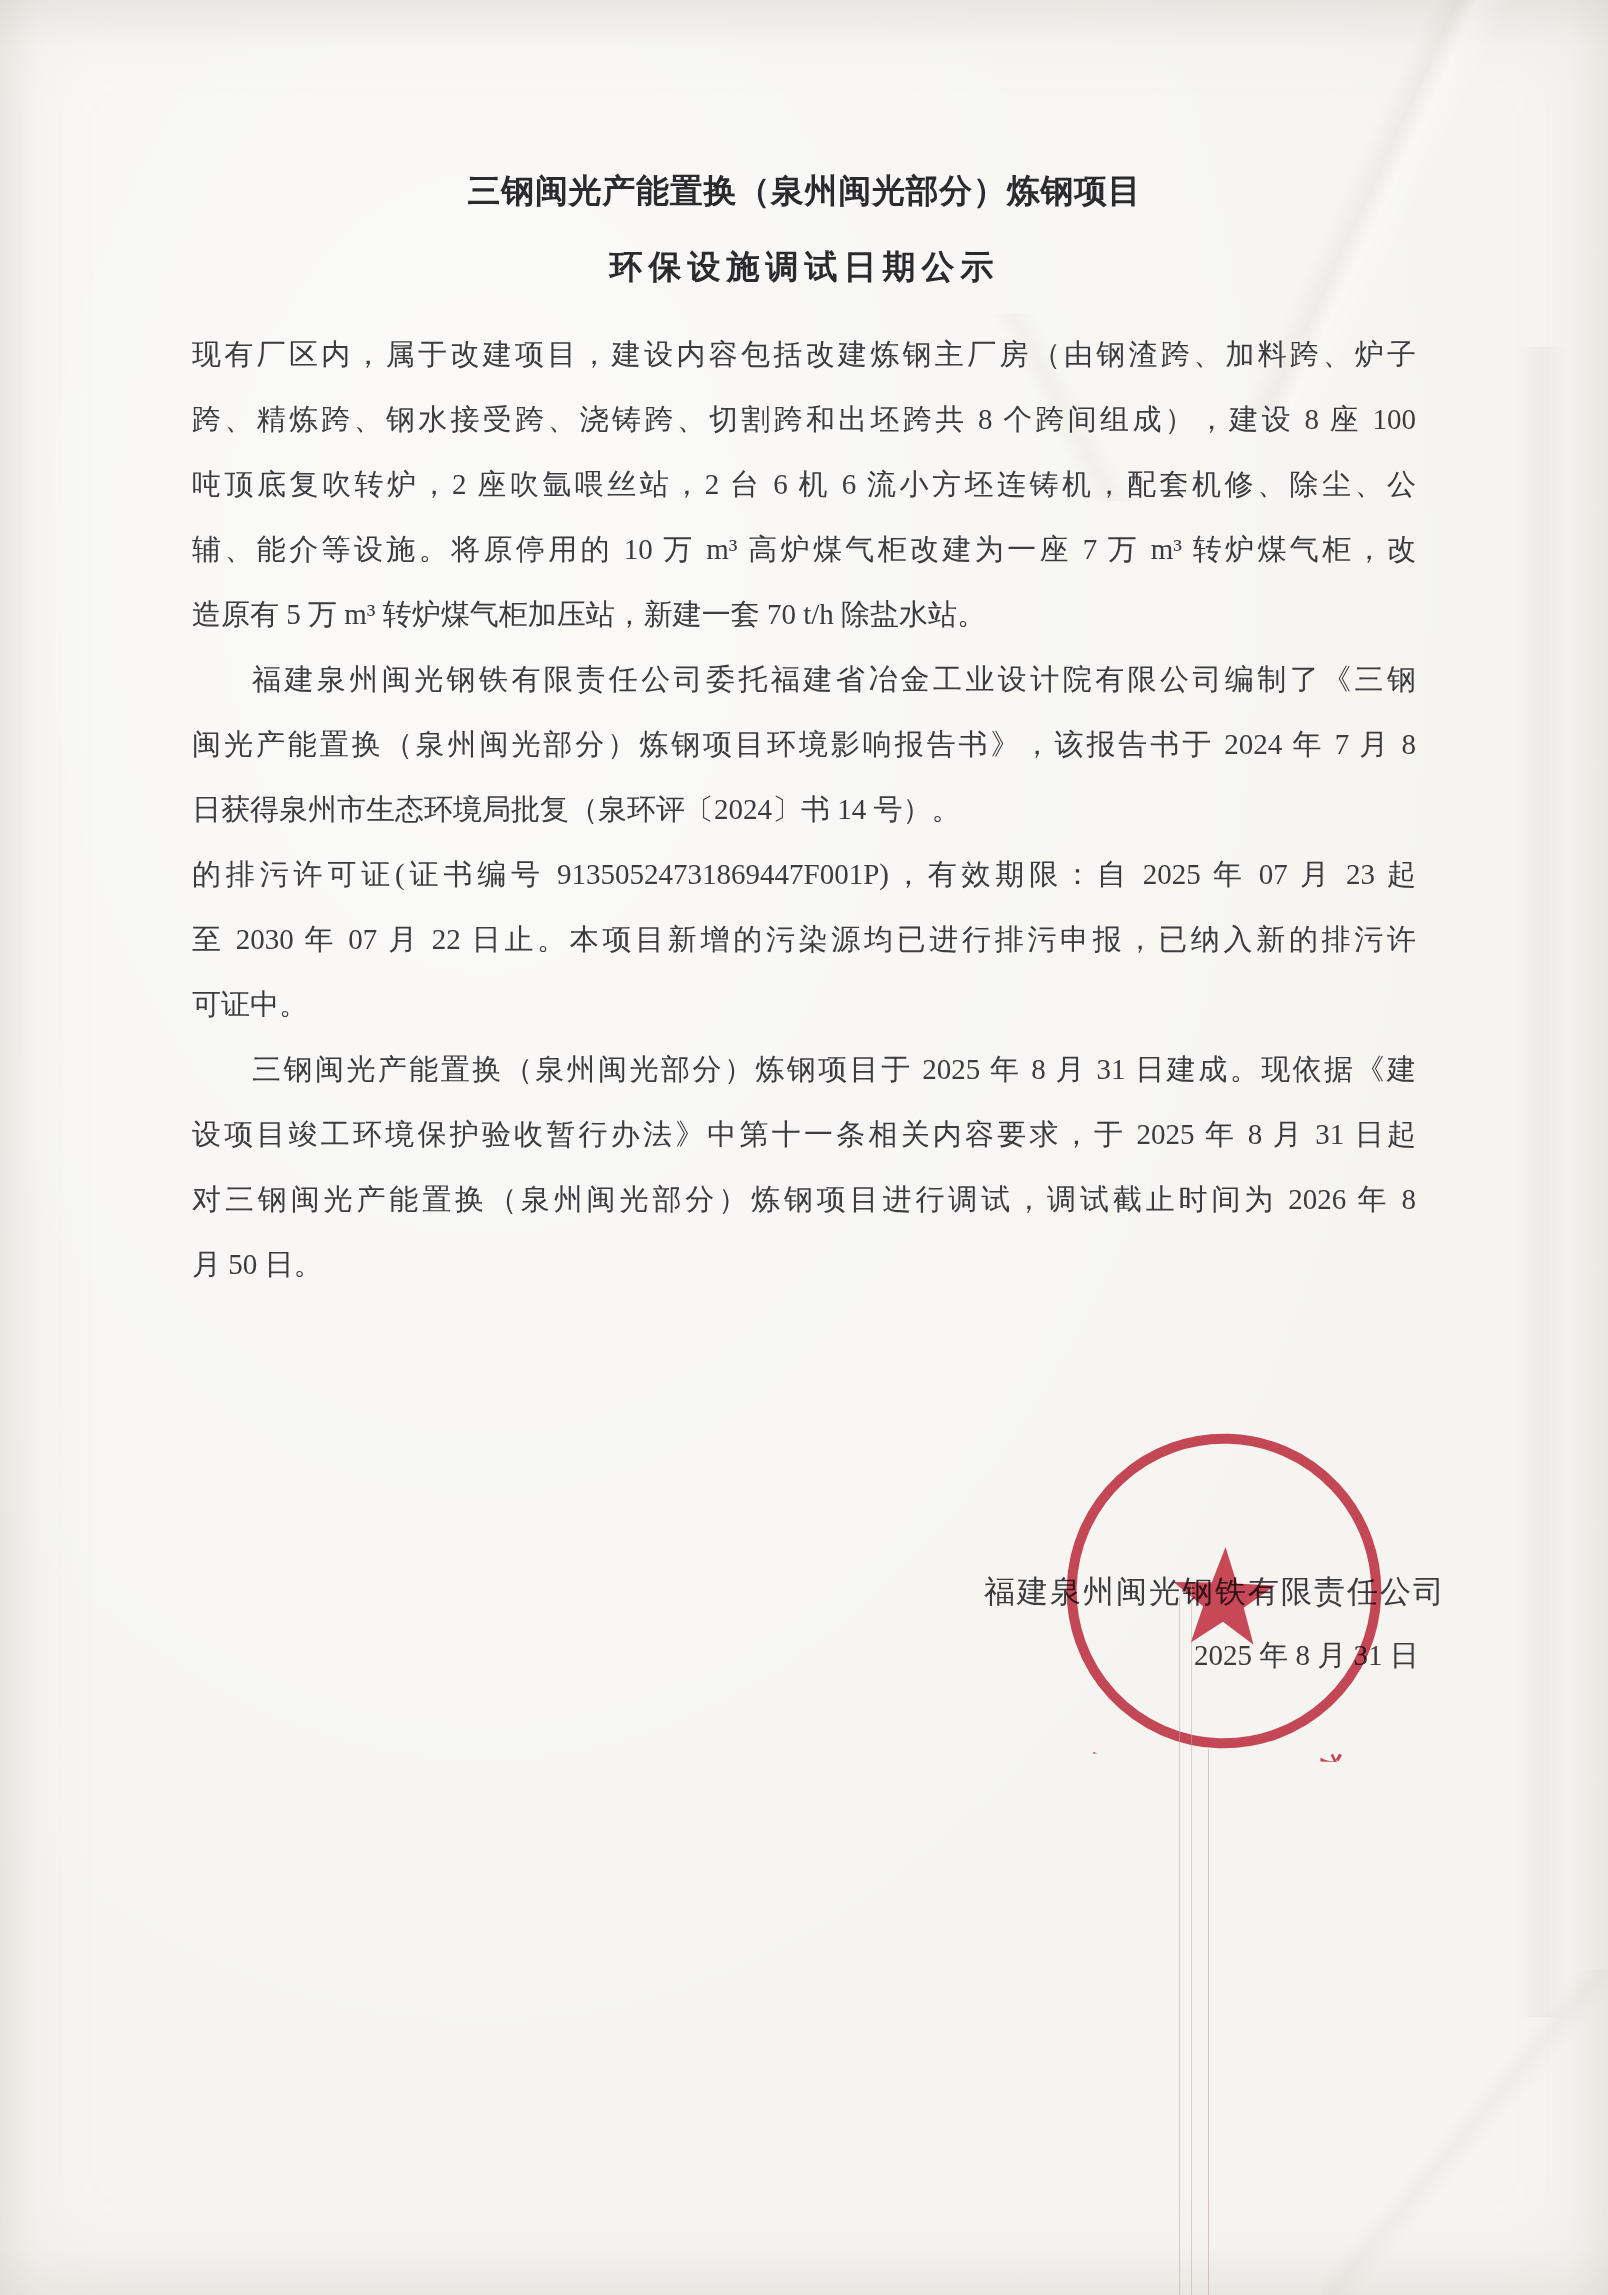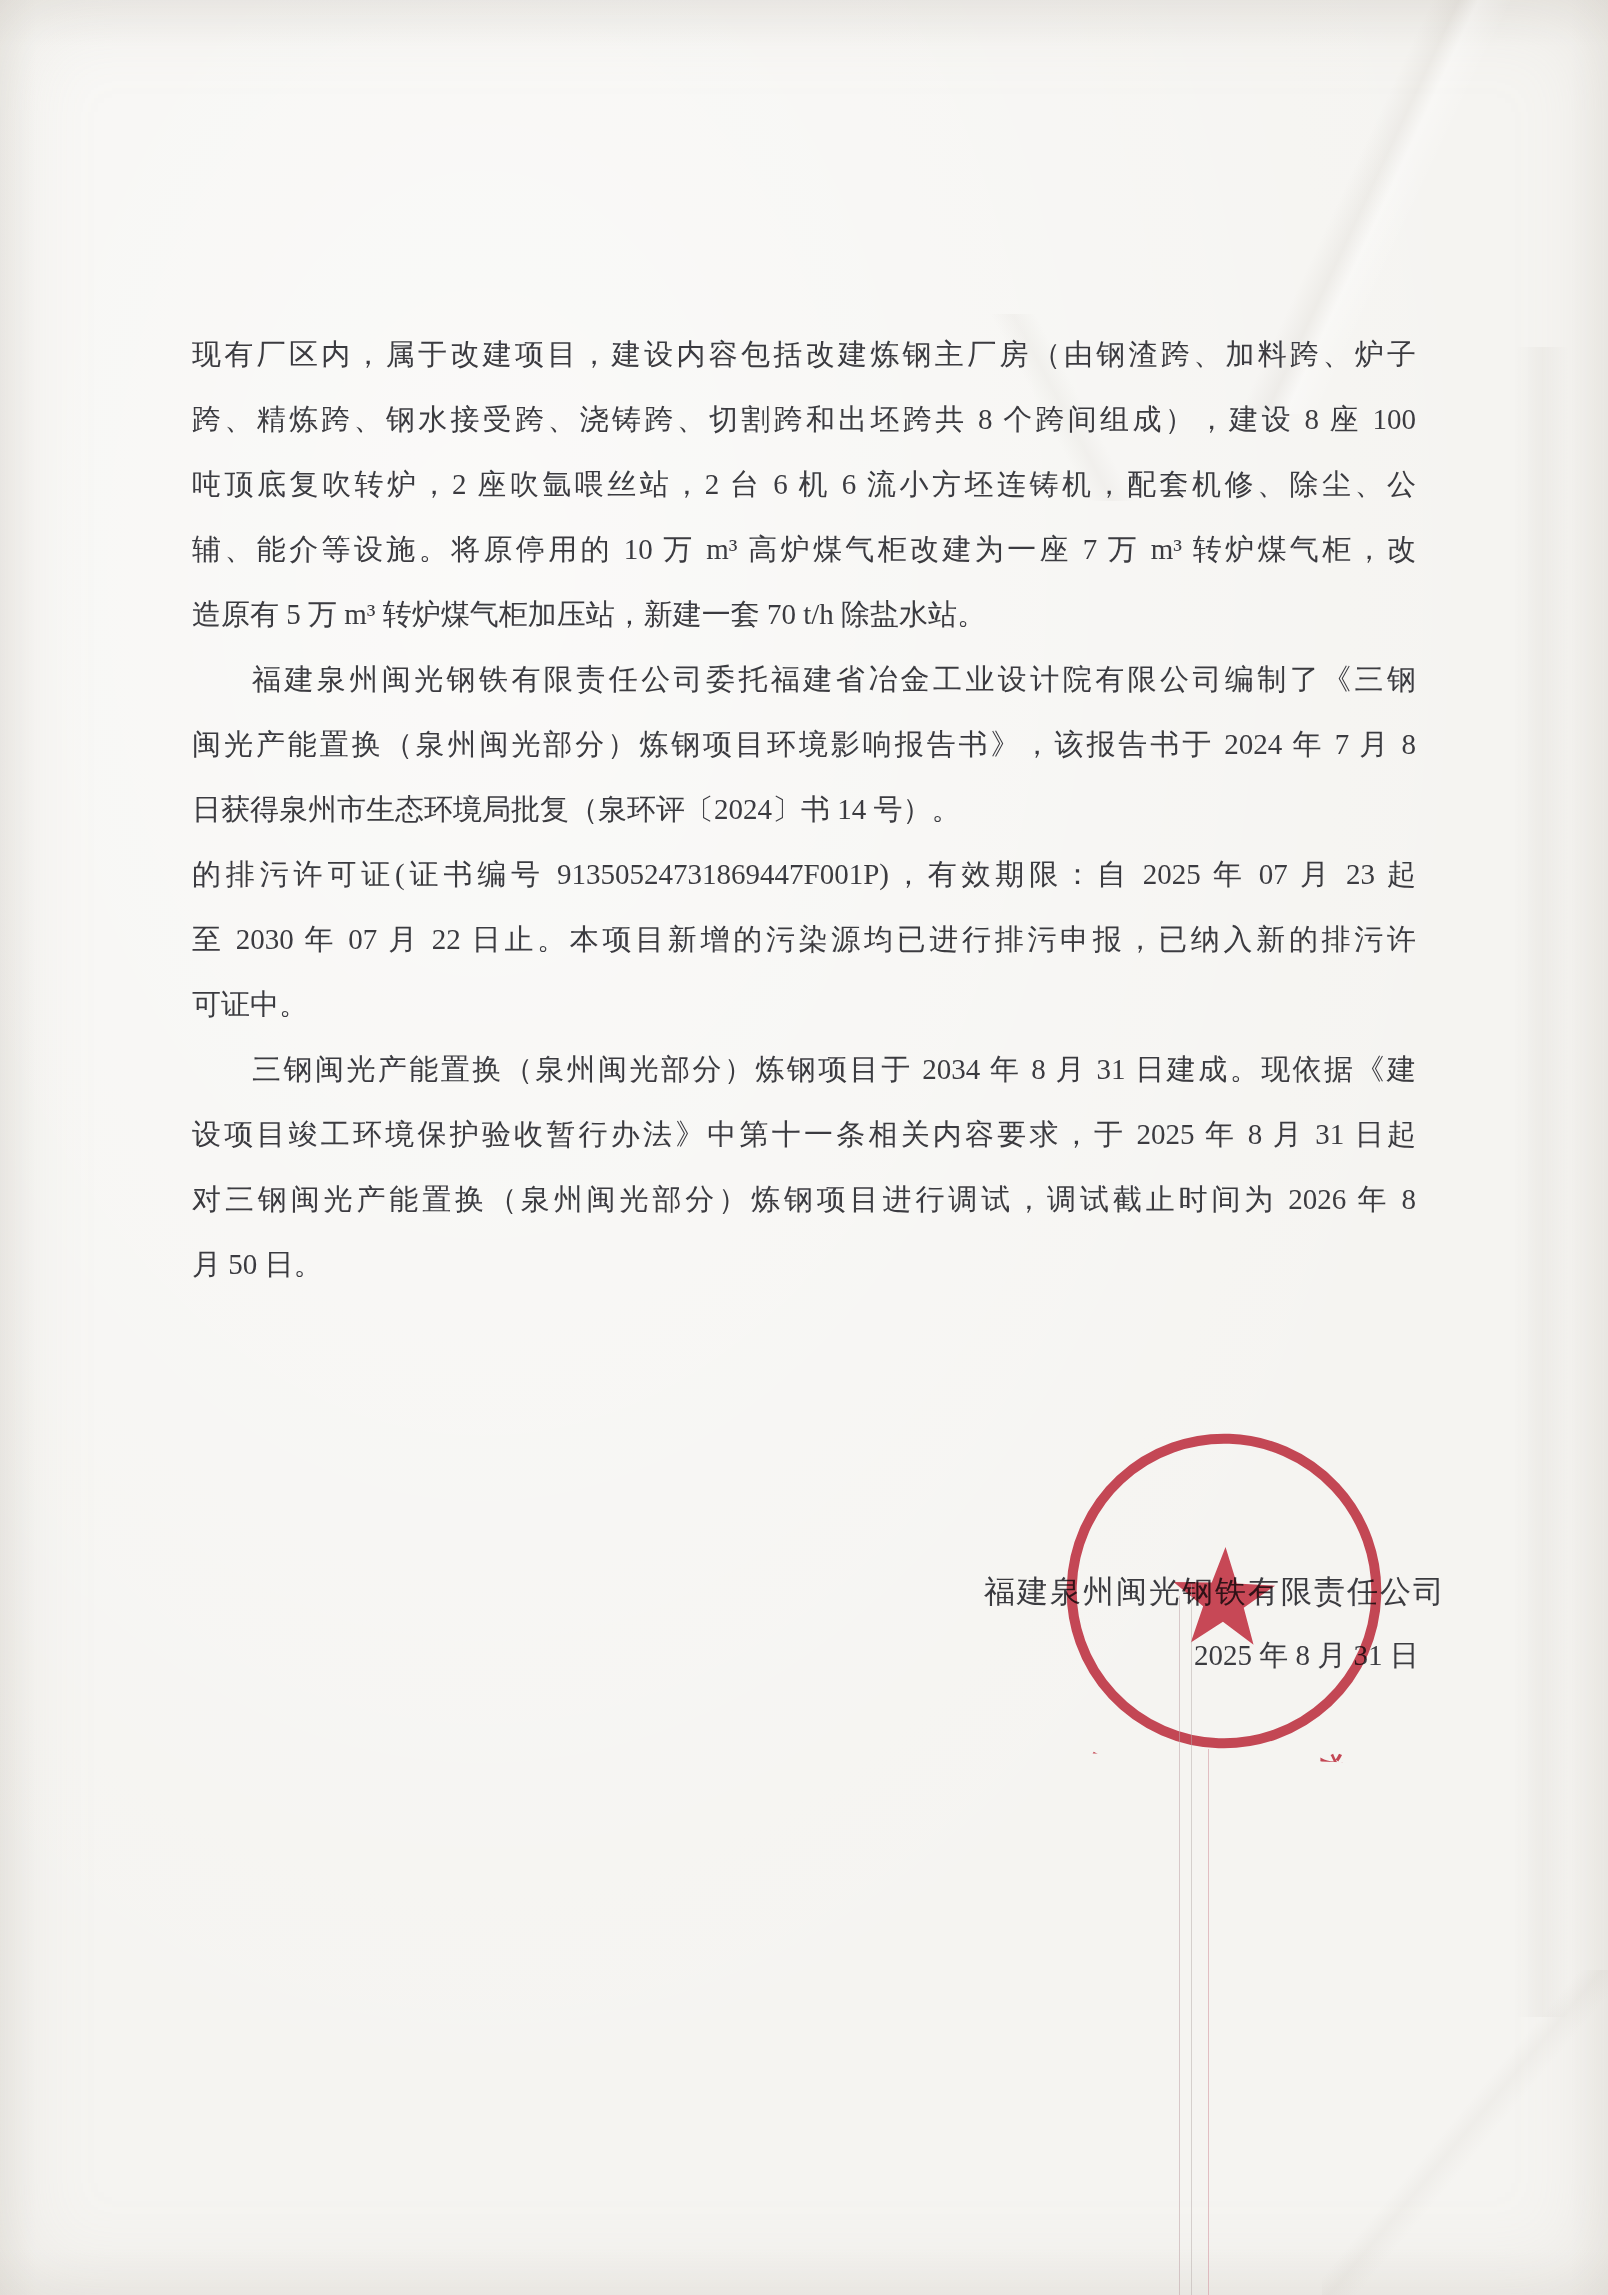--- a/index.html
+++ b/index.html
@@ -72,41 +72,45 @@
 </head>
 <body>
 
 <div class="page">
 
   <div class="crease crease-tr"></div>
   <div class="crease crease-right"></div>
   <div class="crease crease-mid"></div>
   <div class="crease crease-br"></div>
 
+  <div class="titles">
+    <div class="title-line-1">三钢闽光产能置换（泉州闽光部分）炼钢项目</div>
+    <div class="title-line-2">环保设施调试日期公示</div>
+  </div>
 
   <div class="bodytext">
       <div>
         <div class="line">现有厂区内，属于改建项目，建设内容包括改建炼钢主厂房（由钢渣跨、加料跨、炉子</div>
         <div class="line">跨、精炼跨、钢水接受跨、浇铸跨、切割跨和出坯跨共 8 个跨间组成），建设 8 座 100</div>
         <div class="line">吨顶底复吹转炉，2 座吹氩喂丝站，2 台 6 机 6 流小方坯连铸机，配套机修、除尘、公</div>
         <div class="line">辅、能介等设施。将原停用的 10 万 m³ 高炉煤气柜改建为一座 7 万 m³ 转炉煤气柜，改</div>
         <div class="line last">造原有 5 万 m³ 转炉煤气柜加压站，新建一套 70 t/h 除盐水站。</div>
       </div>
       <div>
         <div class="line indent">福建泉州闽光钢铁有限责任公司委托福建省冶金工业设计院有限公司编制了《三钢</div>
         <div class="line">闽光产能置换（泉州闽光部分）炼钢项目环境影响报告书》，该报告书于 2024 年 7 月 8</div>
         <div class="line last">日获得泉州市生态环境局批复（泉环评〔2024〕书 14 号）。</div>
       </div>
       <div>
         <div class="line">的排污许可证(证书编号 91350524731869447F001P)，有效期限：自 2025 年 07 月 23 起</div>
         <div class="line">至 2030 年 07 月 22 日止。本项目新增的污染源均已进行排污申报，已纳入新的排污许</div>
         <div class="line last">可证中。</div>
       </div>
       <div>
-        <div class="line indent">三钢闽光产能置换（泉州闽光部分）炼钢项目于 2034 年 8 月 31 日建成。现依据《建</div>
+        <div class="line indent">三钢闽光产能置换（泉州闽光部分）炼钢项目于 2025 年 8 月 31 日建成。现依据《建</div>
         <div class="line">设项目竣工环境保护验收暂行办法》中第十一条相关内容要求，于 2025 年 8 月 31 日起</div>
         <div class="line">对三钢闽光产能置换（泉州闽光部分）炼钢项目进行调试，调试截止时间为 2026 年 8</div>
         <div class="line last">月 50 日。</div>
       </div>
     </div>
 
   <div class="sig-company">福建泉州闽光钢铁有限责任公司</div>
   <div class="sig-date">2025 年 8 月 31 日</div>
 
   <svg class="seal" viewBox="-250 -250 500 500" xmlns="http://www.w3.org/2000/svg">

